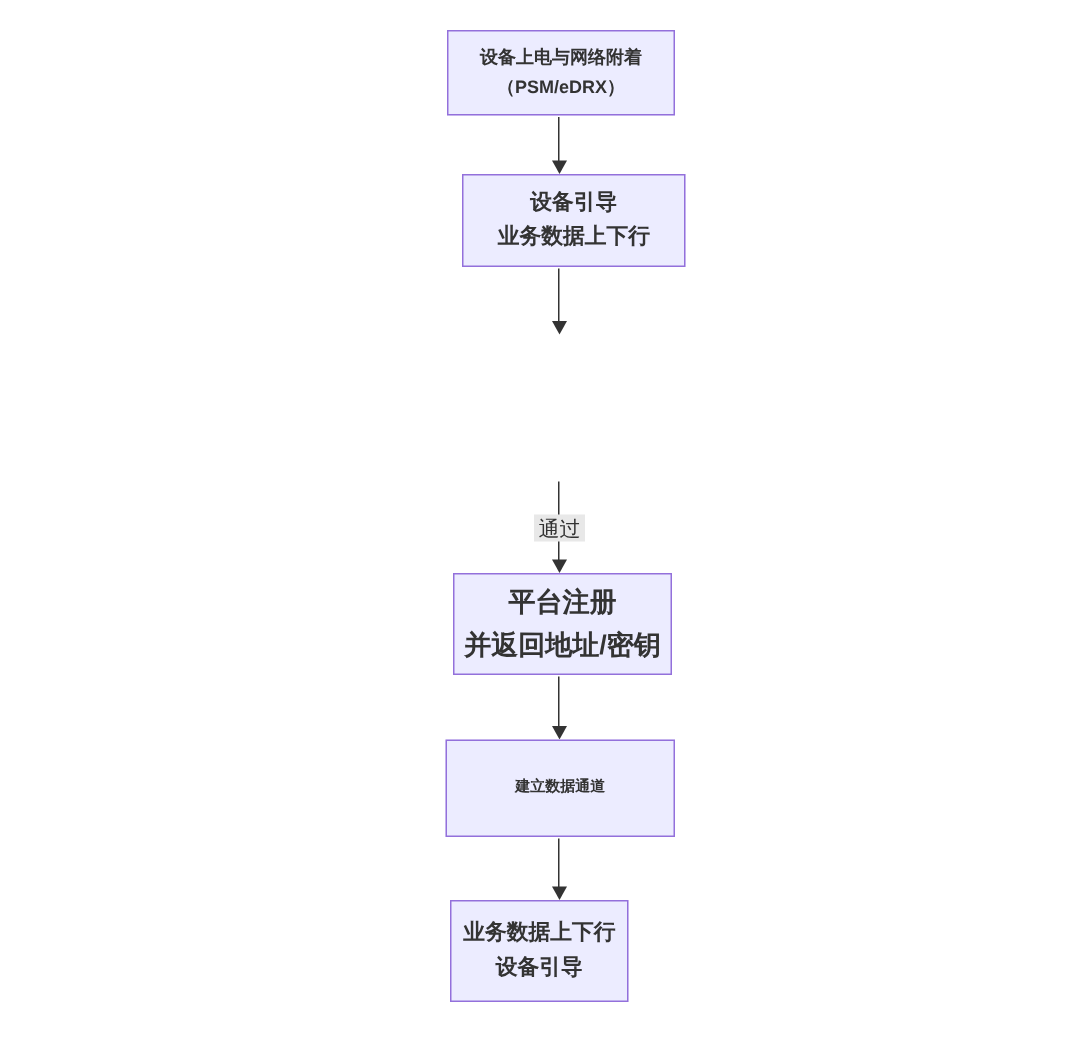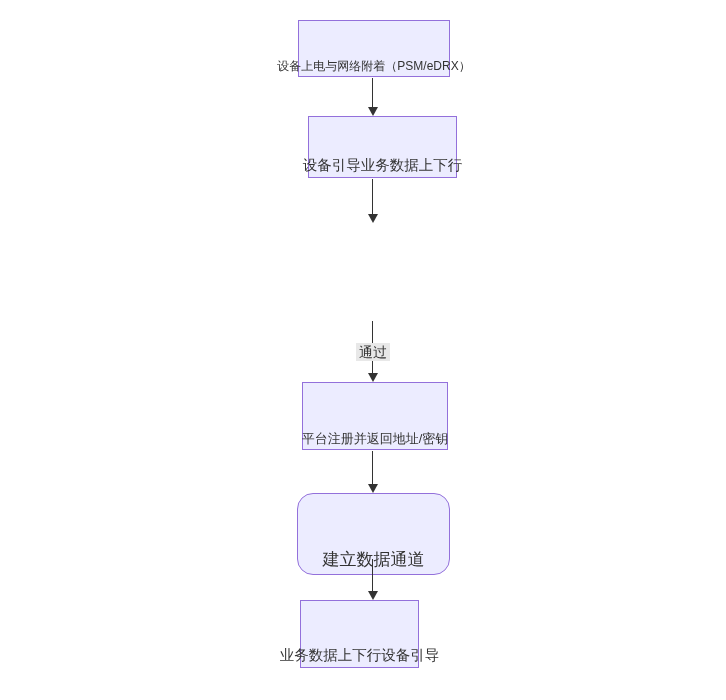--- a/index.html
+++ b/index.html
@@ -21,31 +21,33 @@
     background: var(--page_bg);
     overflow: hidden;
   }
 
   .node {
     position: absolute;
     background: var(--node_fill);
     border: 1.4px solid var(--node_border);
     color: var(--text_color);
     display: flex;
-    align-items: flex-end;
+    flex-direction: column;
+    align-items: center;
     justify-content: center;
     text-align: center;
     line-height: 1.62;
+    font-weight: bold;
   }
   .node span { display: block; white-space: nowrap; }
 
   .node-a { left: 298px; top: 20px;  width: 152px; height: 57px; font-size: 12px; }
   .node-b { left: 308px; top: 116px; width: 149px; height: 62px; font-size: 14.5px; }
-  .node-d { left: 302px; top: 382px; width: 146px; height: 68px; font-size: 13px; }
-  .node-e { left: 297px; top: 493px; width: 153px; height: 82px; font-size: 17px; border-radius: 16px; }
+  .node-d { left: 302px; top: 382px; width: 146px; height: 68px; font-size: 18px; }
+  .node-e { left: 297px; top: 493px; width: 153px; height: 65px; font-size: 10px; }
   .node-f { left: 300px; top: 600px; width: 119px; height: 68px; font-size: 14.5px; }
 
   .diamond-wrap {
     position: absolute;
     left: 322px; top: 223px;
     width: 101px; height: 98px;
   }
   .diamond-shape {
     position: absolute;
     left: 50%; top: 50%;

